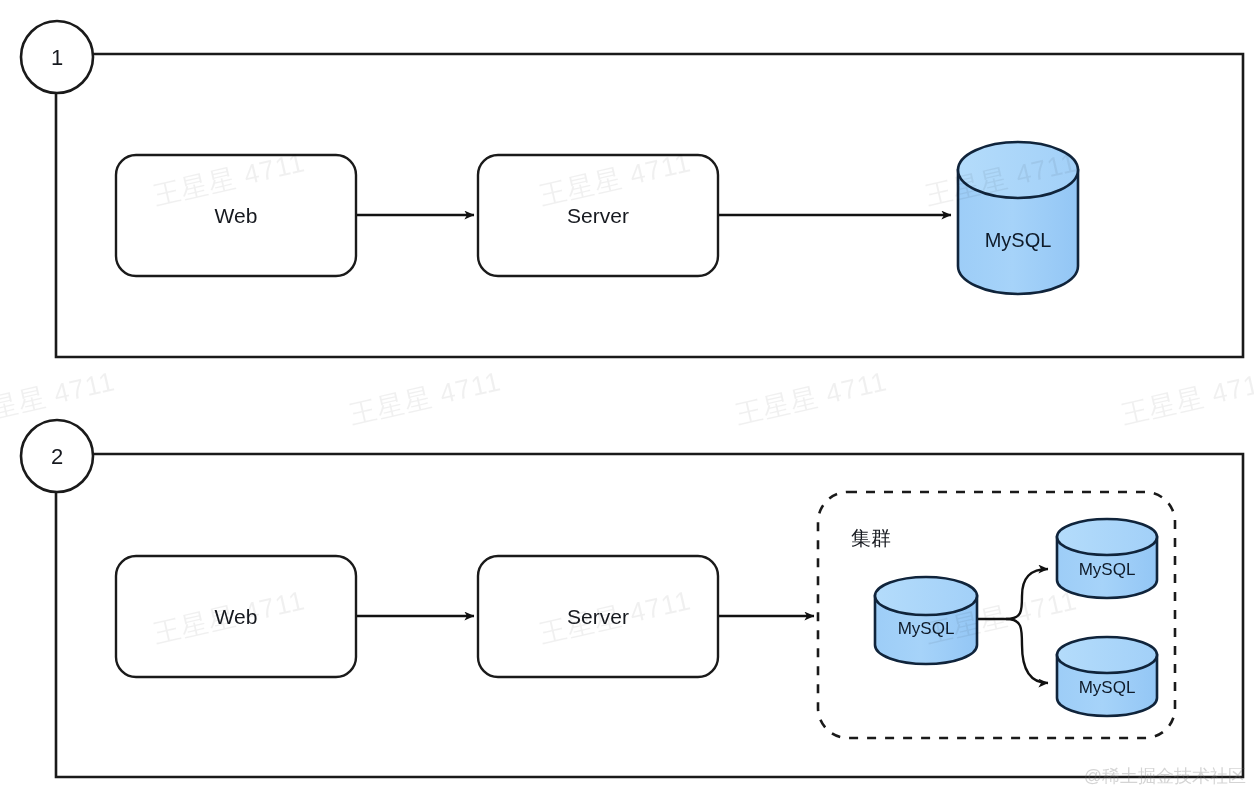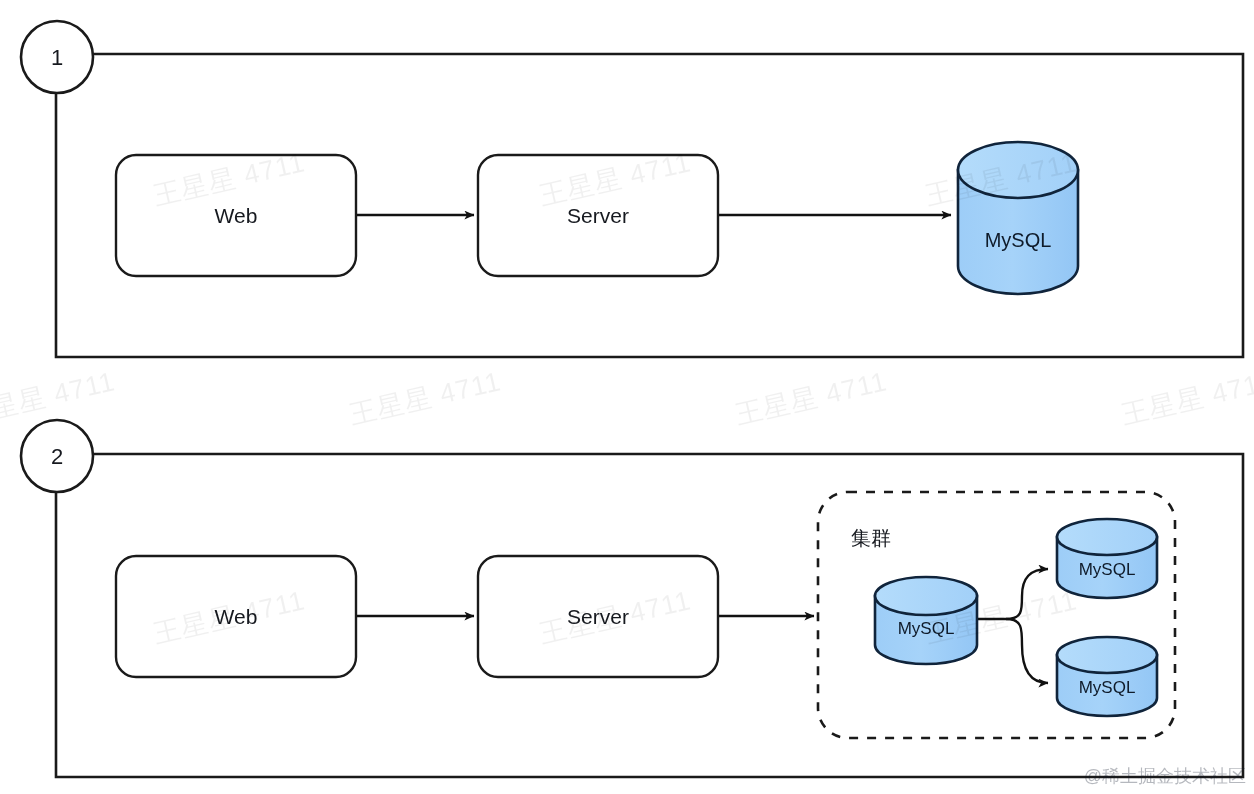--- a/index.html
+++ b/index.html
@@ -19,21 +19,21 @@
     color:#000;
     opacity:.055;
     white-space:nowrap;
     transform:rotate(-13deg);
     transform-origin:left top;
     letter-spacing:1px;
   }
   #corner-wm{
     position:absolute;right:8px;bottom:6px;
     font-family:"Liberation Sans","DejaVu Sans",sans-serif;
-    font-size:18px;color:#0f172a;opacity:.30;white-space:nowrap;z-index:6;
+    font-size:18px;color:#737373;opacity:.30;white-space:nowrap;z-index:6;
   }
   svg{display:block;}
   .lbl{
     font-family:"Liberation Sans","DejaVu Sans",sans-serif;
     font-size:21px;fill:#16191f;
   }
   .lbl-cn{
     font-family:"Liberation Sans","DejaVu Sans",sans-serif;
     font-size:20px;fill:#16191f;
   }

